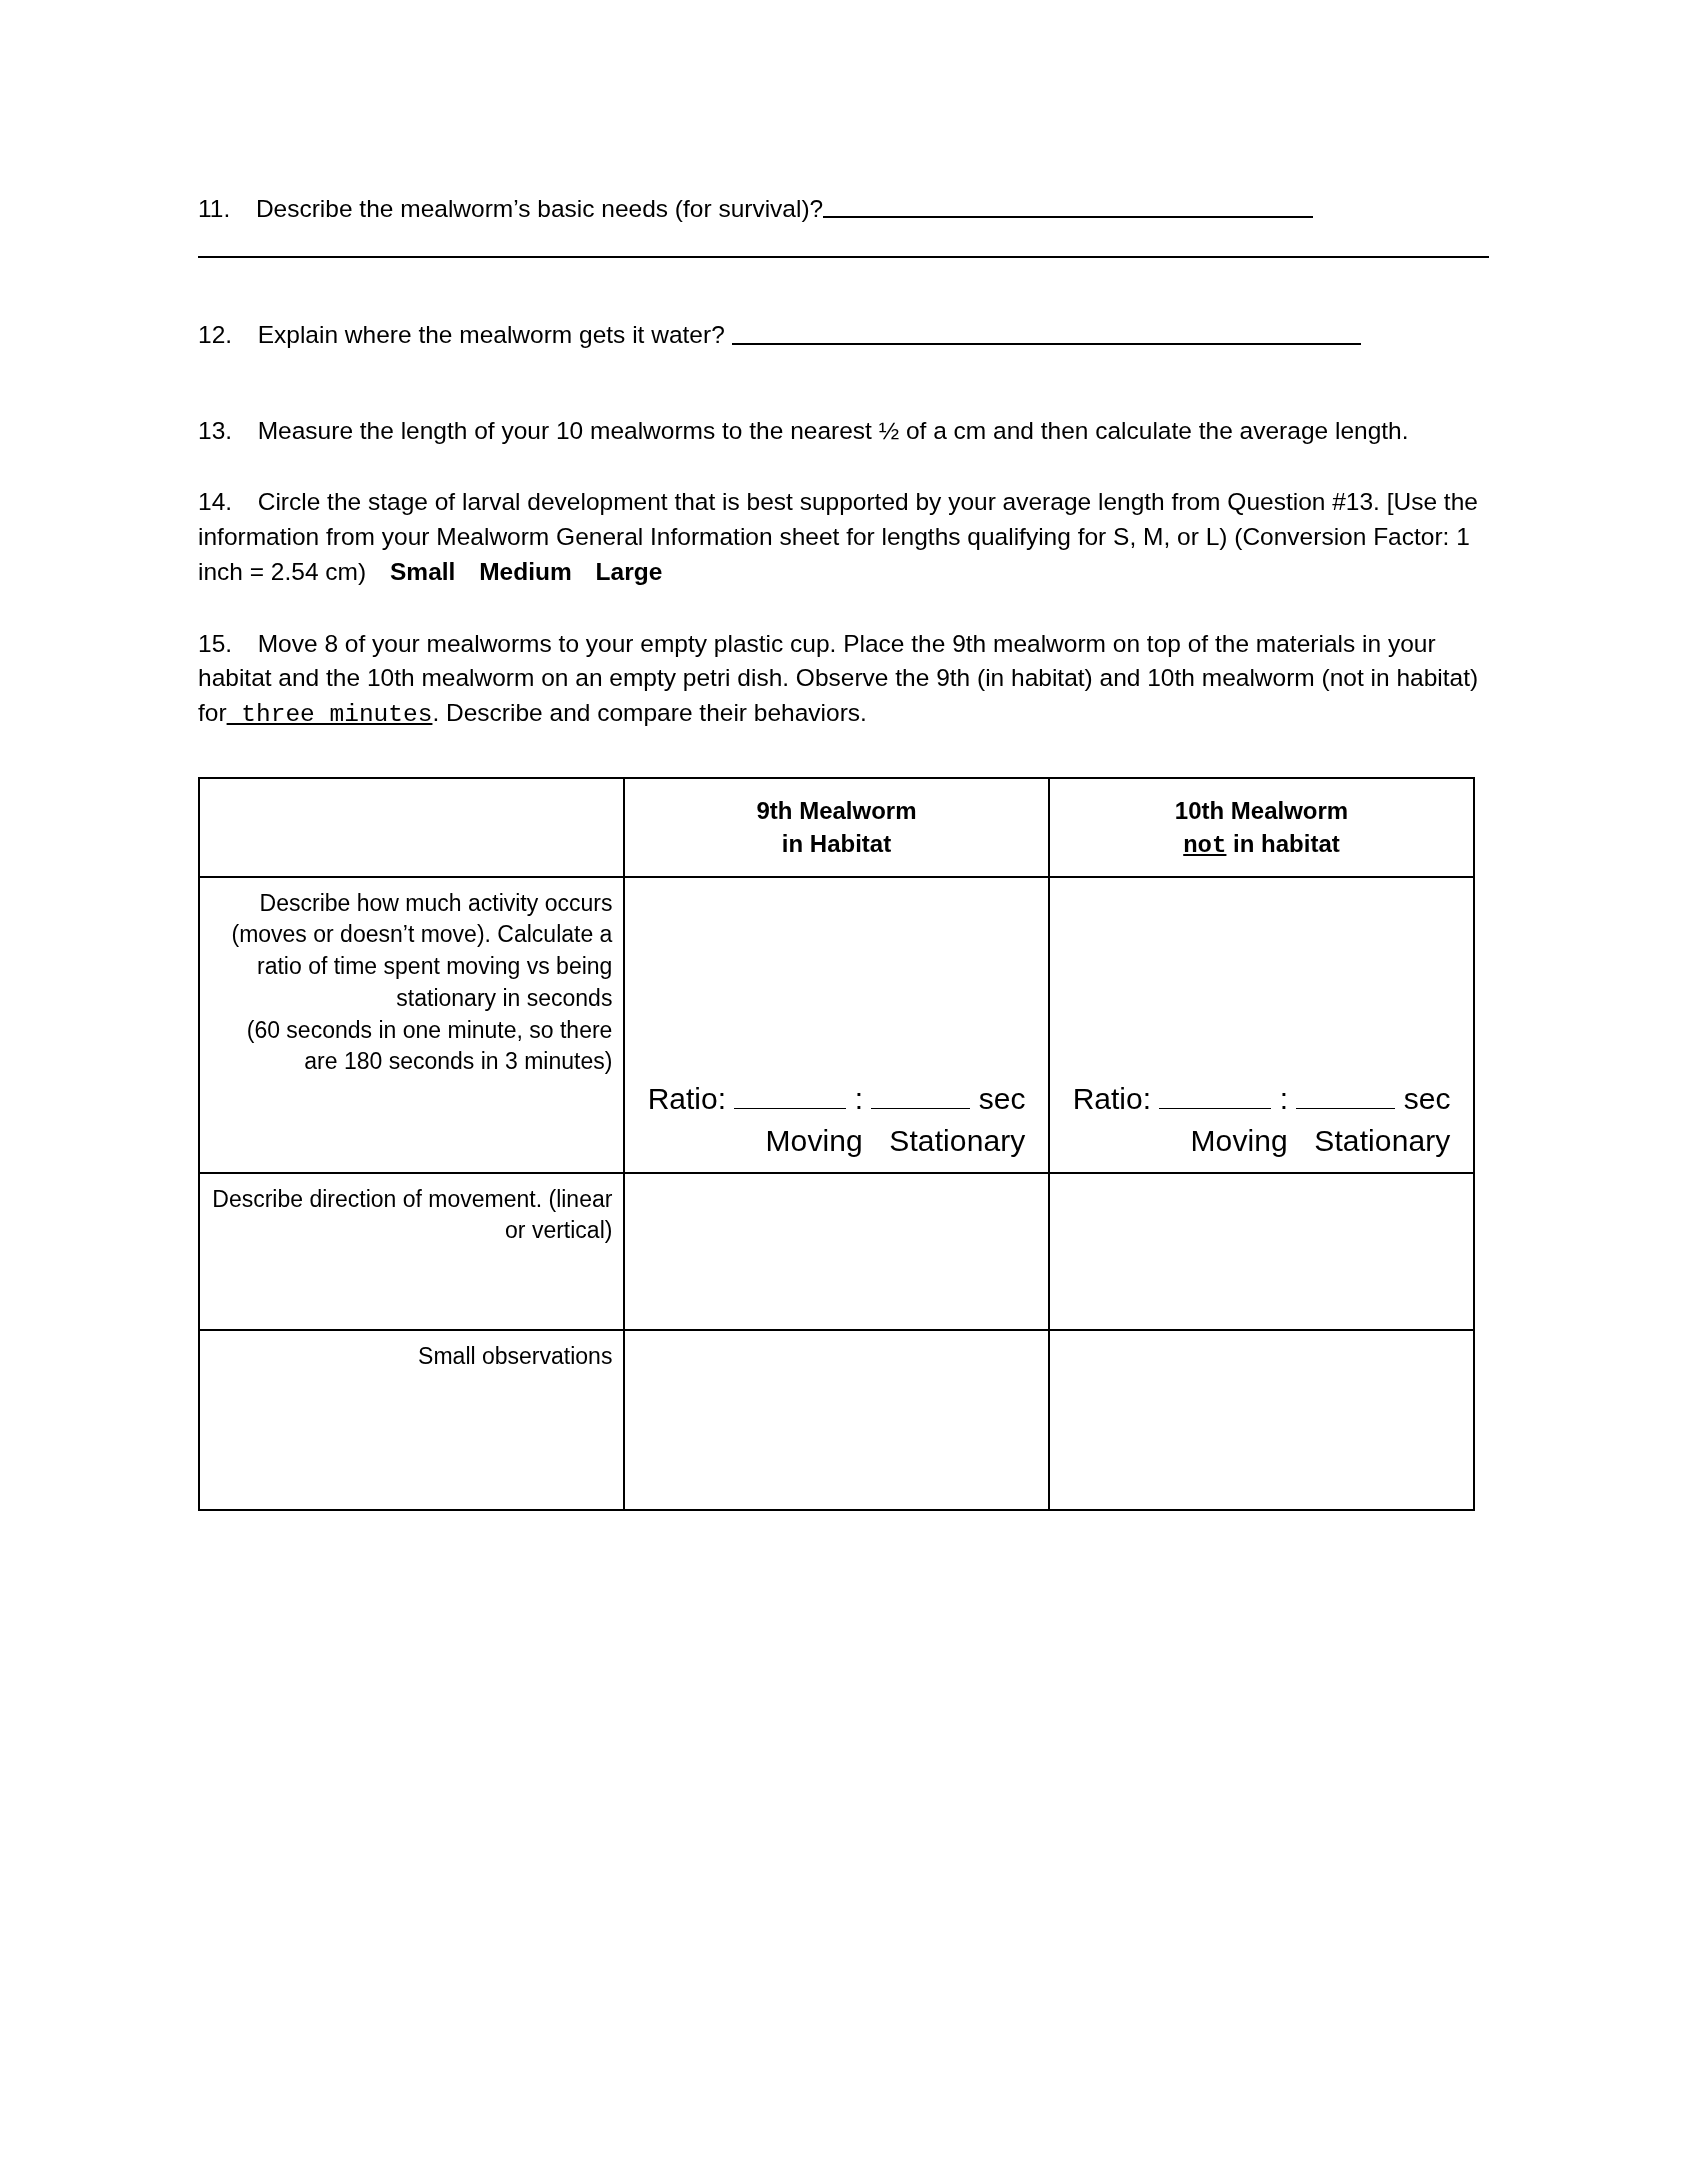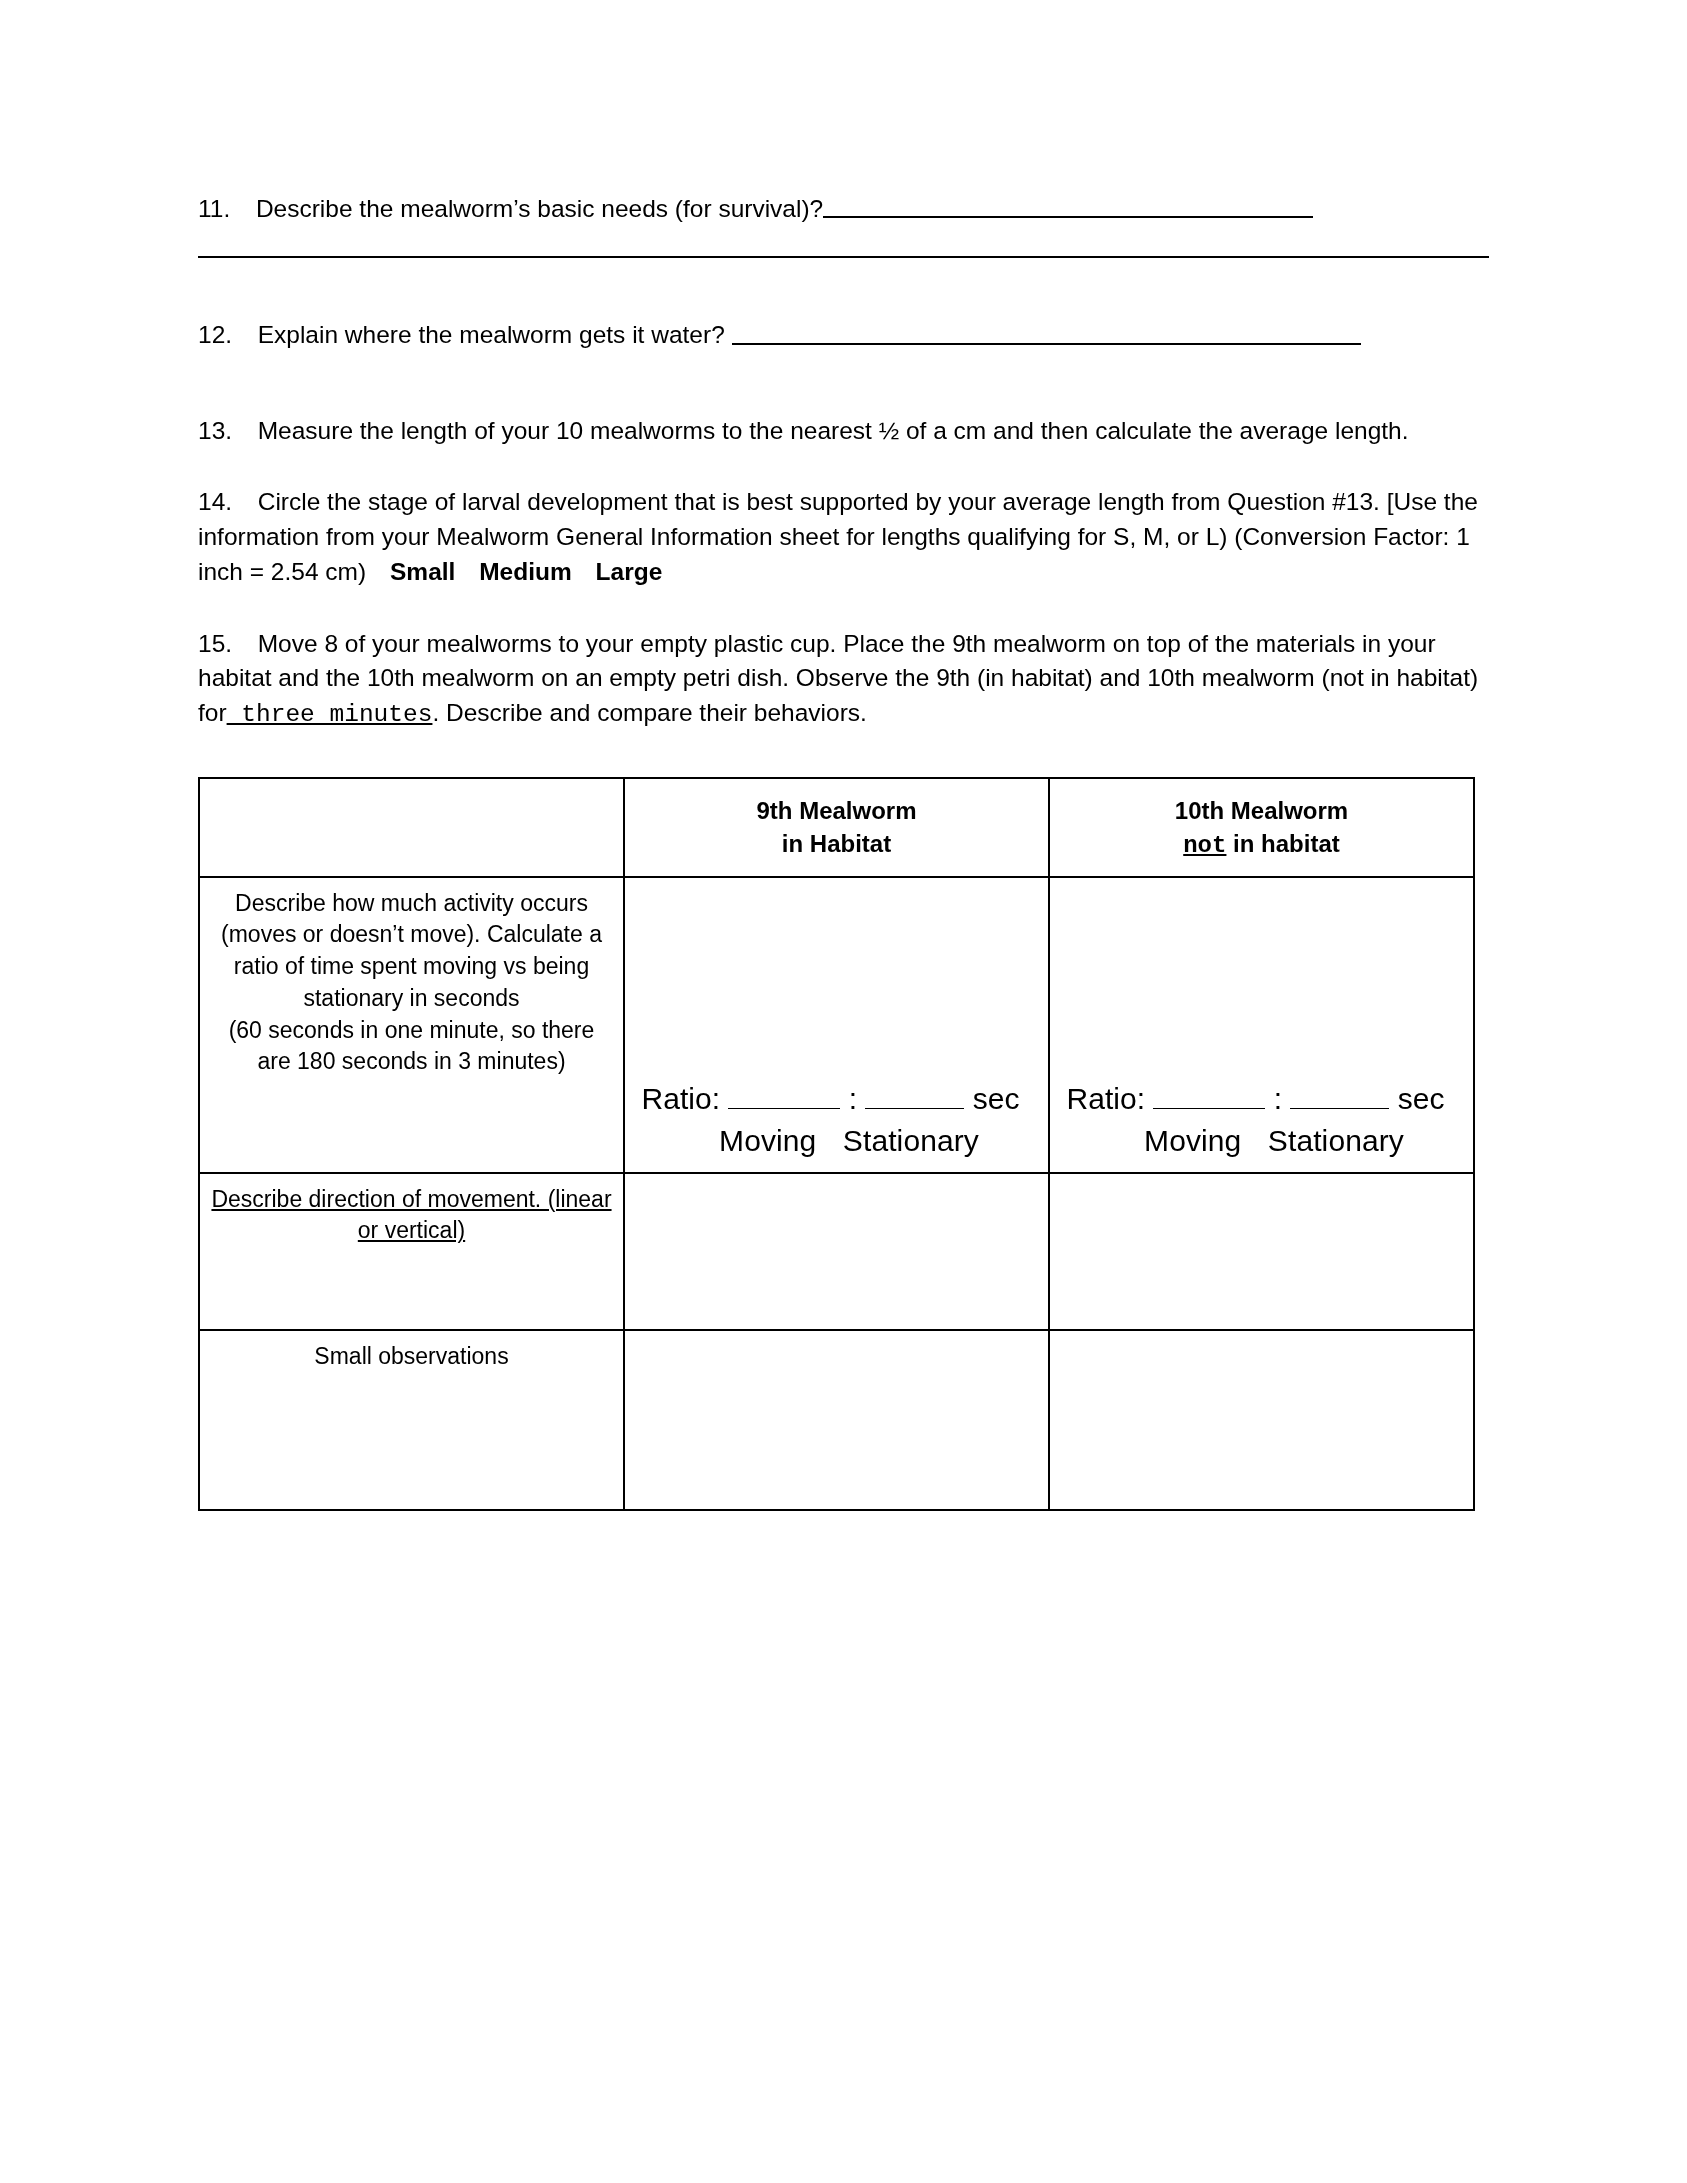--- a/index.html
+++ b/index.html
@@ -64,21 +64,21 @@
     margin-top: 44px;
     table-layout: fixed;
   }
   table.obs td, table.obs th {
     border: 2px solid #000;
     vertical-align: top;
     padding: 9.3px 10.6px 6.6px 10.6px;
     font-size: 23px;
     line-height: 1.38;
     font-weight: normal;
-    text-align: center;
+    text-align: right;
   }
   table.obs th {
     text-align: center;
     font-weight: bold;
     font-size: 24px;
     padding: 14.6px 6.6px;
   }
   col.c1 { width: 377px; }
   col.c2 { width: 377px; }
   col.c3 { width: 377px; }
@@ -100,21 +100,21 @@
     vertical-align: baseline;
   }
   .ratio-sub {
     display: block;
     margin-top: 1.3px;
     padding-left: 37px;
     letter-spacing: 0.1px;
   }
   .ratio-sub .gap { display: inline-block; width: 26.5px; }
   .row-tall td { height: 132px; }
-  .row-tall2 td { height: 139px; text-decoration: underline; }
+  .row-tall2 td { height: 139px; }
   .row-tall3 td { height: 162px; }
 </style>
 </head>
 <body>
 
 <div class="page">
 
   <div class="q blk">
     <span>11.</span>
     <span style="display:inline-block;width:12px"></span>

